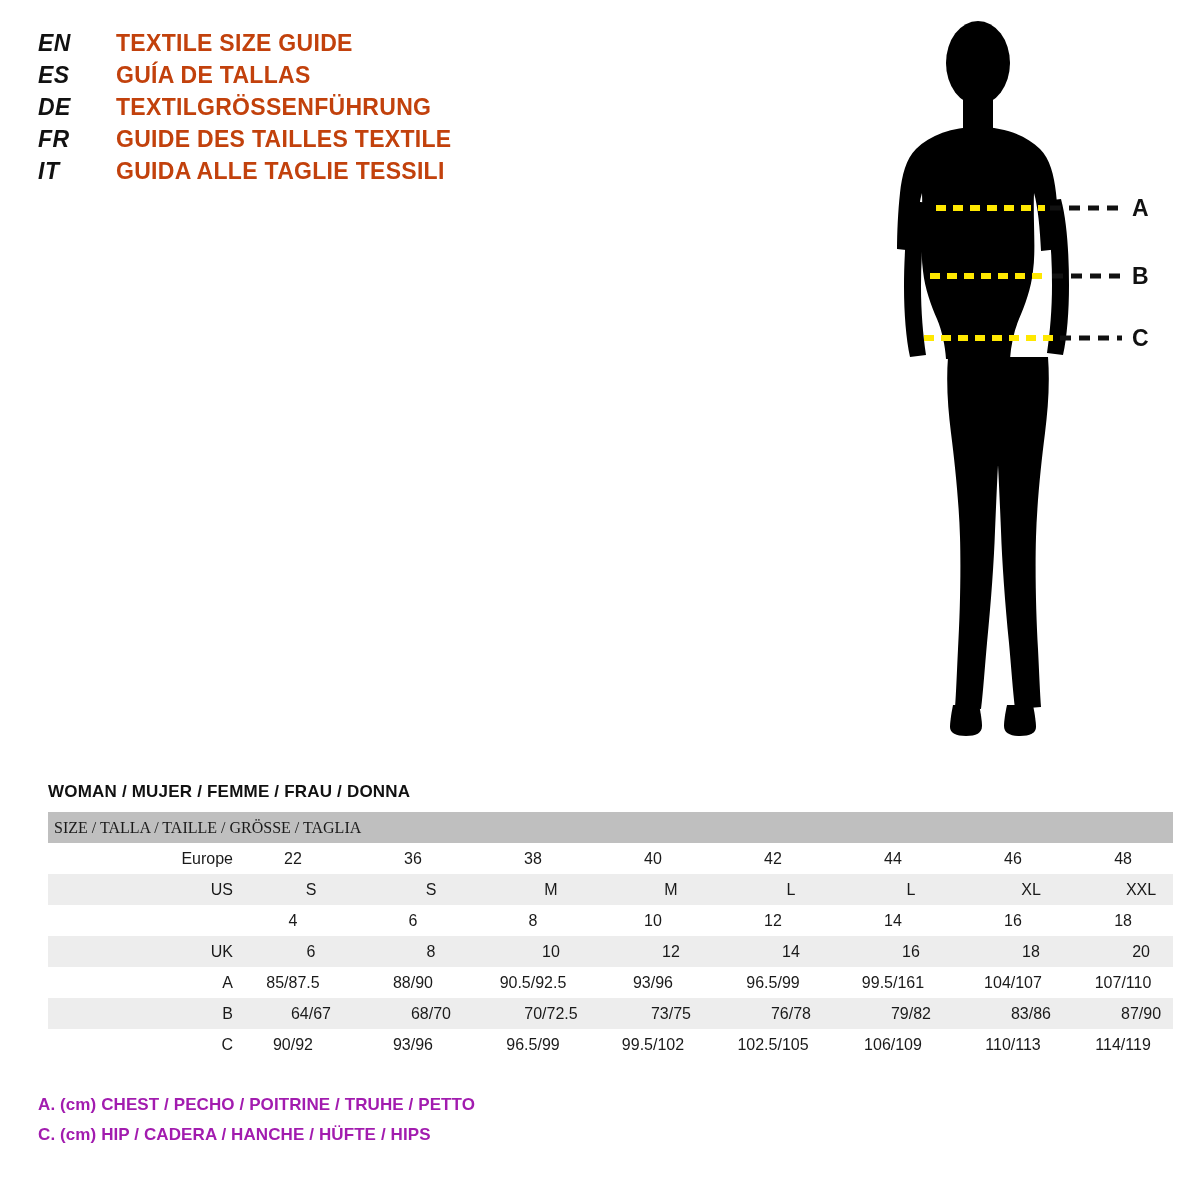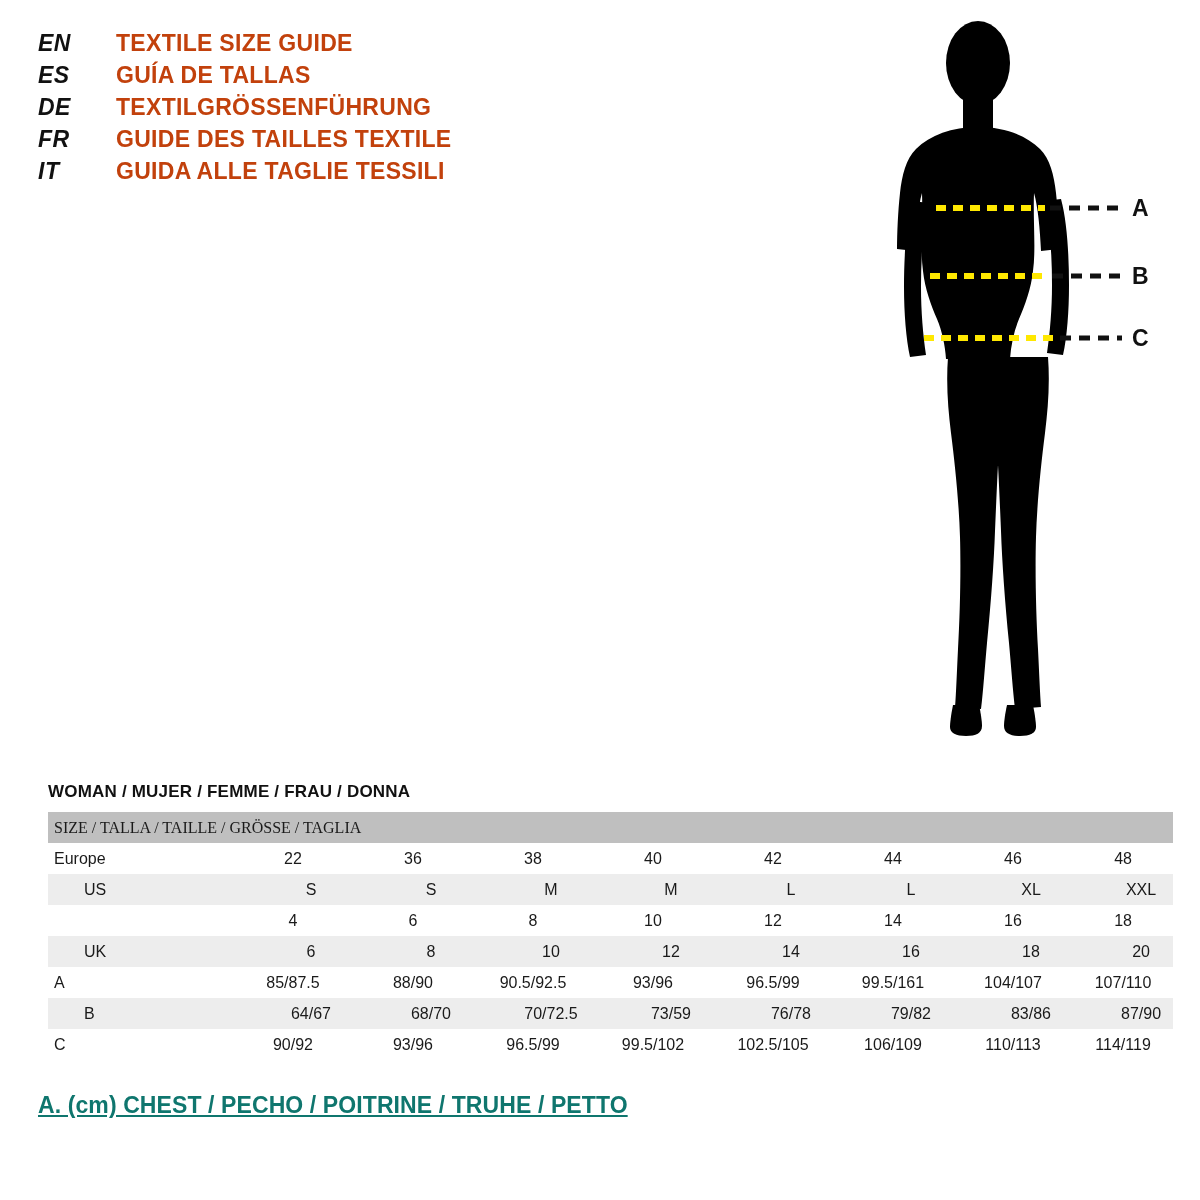--- a/index.html
+++ b/index.html
@@ -94,39 +94,38 @@
     text-align: left;
     font-size: 16px;
     font-weight: 400;
     padding-left: 6px;
     background: #bfbfbf;
   }
   tr.header-row th { background: #bfbfbf; font-family: Liberation Serif, serif; }
   tr.shade td { background: #ededed; padding-left: 36px; }
   tr.plain td { background: #ffffff; }
   td.row-label {
-    text-align: left;
+    text-align: right;
     padding-left: 6px;
   }
 
   
   #legend {
     position: absolute;
     left: 38px;
     top: 1090px;
     width: 700px;
   }
   .legend-line {
-    font-size: 23px;
-    font-weight: 700;
-    color: #0f766e;
+    font-size: 17px;
+    font-weight: 700;
+    color: #a21caf;
     line-height: 30px;
     letter-spacing: .1px;
     white-space: nowrap;
-    text-decoration: underline;
   }
 </style>
 </head>
 <body>
 
 <div id="title-block">
   <div class="title-row">
     <span class="title-lang">EN</span>
     <span class="title-text">TEXTILE SIZE GUIDE</span>
   </div>
@@ -294,21 +293,21 @@
         <td>99.5/161</td>
         <td>104/107</td>
         <td>107/110</td>
       </tr>
 
       <tr class="shade">
         <td class="row-label">B</td>
         <td>64/67</td>
         <td>68/70</td>
         <td>70/72.5</td>
-        <td>73/59</td>
+        <td>73/75</td>
         <td>76/78</td>
         <td>79/82</td>
         <td>83/86</td>
         <td>87/90</td>
       </tr>
 
       <tr class="plain">
         <td class="row-label">C</td>
         <td>90/92</td>
         <td>93/96</td>
@@ -318,13 +317,14 @@
         <td>106/109</td>
         <td>110/113</td>
         <td>114/119</td>
       </tr>
     </tbody>
   </table>
 </div>
 
 <div id="legend">
   <div class="legend-line">A. (cm) CHEST / PECHO / POITRINE / TRUHE / PETTO</div>
+  <div class="legend-line">C. (cm) HIP / CADERA / HANCHE / HÜFTE / HIPS</div>
 </div>
 
 </body></html>

